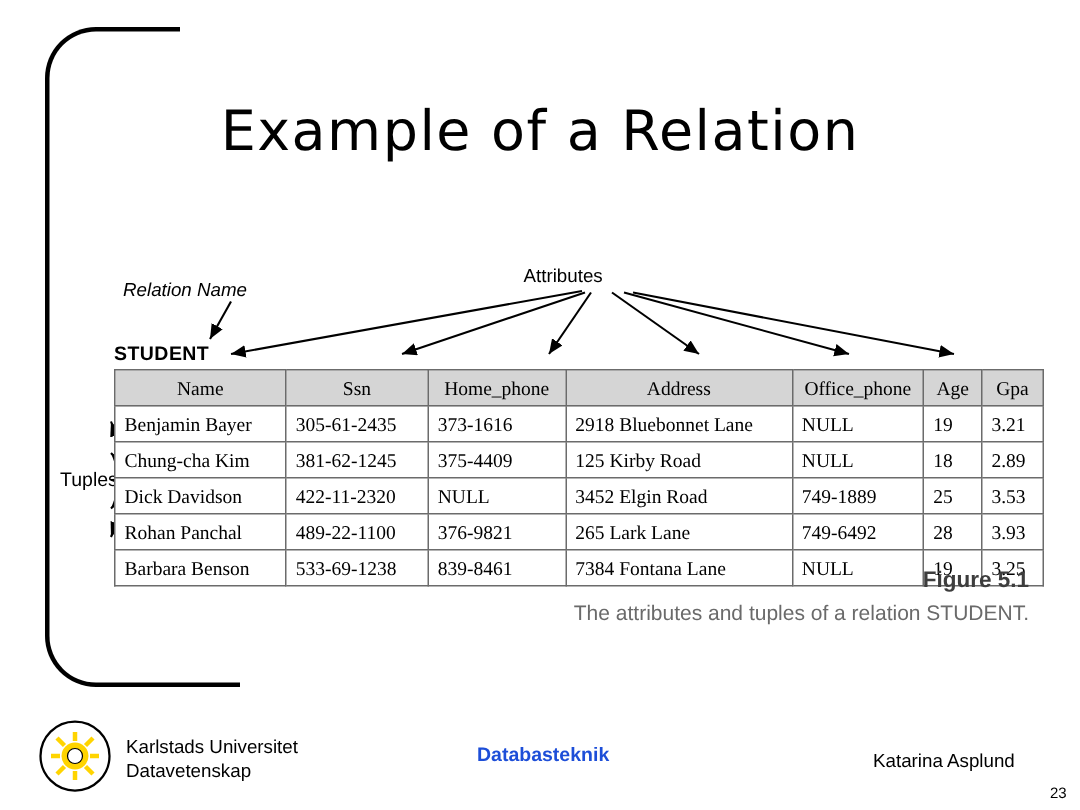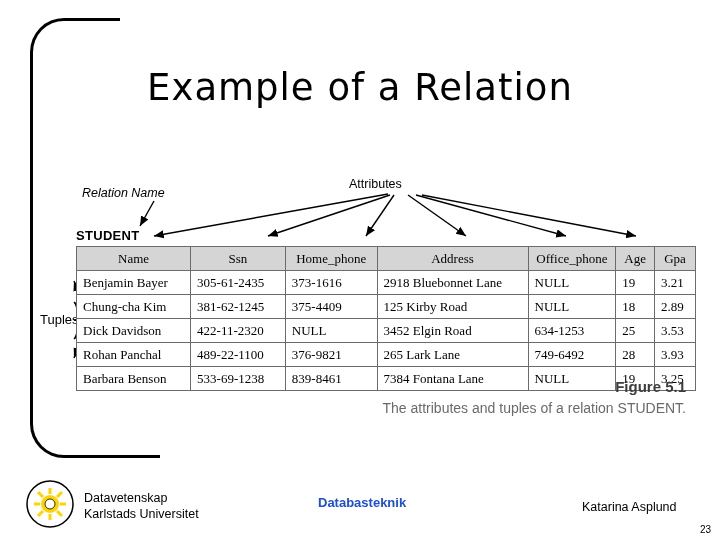--- a/index.html
+++ b/index.html
@@ -254,21 +254,21 @@
         <td>125 Kirby Road</td>
         <td>NULL</td>
         <td class="num">18</td>
         <td class="num">2.89</td>
       </tr>
       <tr>
         <td>Dick Davidson</td>
         <td>422-11-2320</td>
         <td>NULL</td>
         <td>3452 Elgin Road</td>
-        <td>634-1253</td>
+        <td>749-1889</td>
         <td class="num">25</td>
         <td class="num">3.53</td>
       </tr>
       <tr>
         <td>Rohan Panchal</td>
         <td>489-22-1100</td>
         <td>376-9821</td>
         <td>265 Lark Lane</td>
         <td>749-6492</td>
         <td class="num">28</td>
@@ -302,18 +302,18 @@
       <line x1="12" y1="12" x2="17" y2="17"></line>
       <line x1="31" y1="31" x2="36" y2="36"></line>
       <line x1="36" y1="12" x2="31" y2="17"></line>
       <line x1="17" y1="31" x2="12" y2="36"></line>
     </g>
   </g>
   <circle cx="24" cy="24" r="5" fill="#ffffff" stroke="#000" stroke-width="0.8"></circle>
 </svg>
 
 <div class="footer-univ">
+  <div>Karlstads Universitet</div>
   <div>Datavetenskap</div>
-  <div>Karlstads Universitet</div>
 </div>
 <div class="footer-center">Databasteknik</div>
 <div class="footer-right">Katarina Asplund</div>
 <div class="page-num">23</div>
 
 </body></html>

